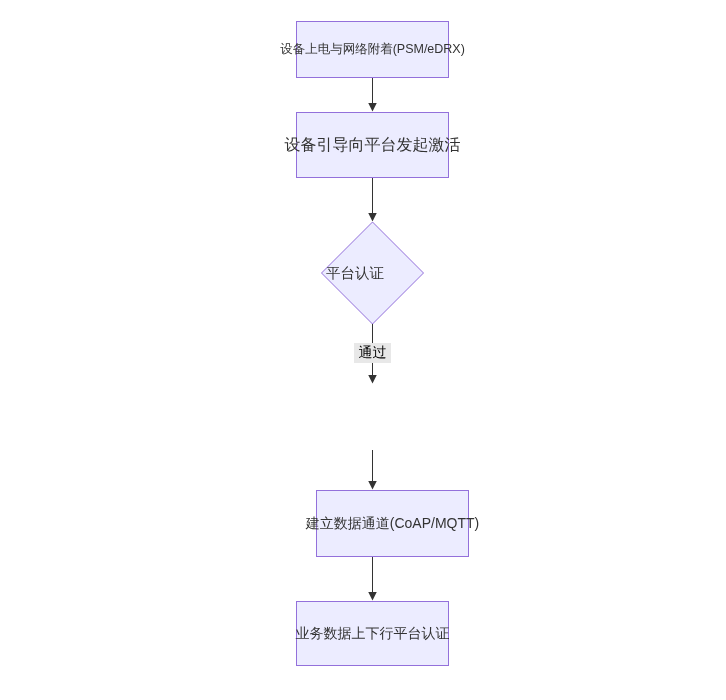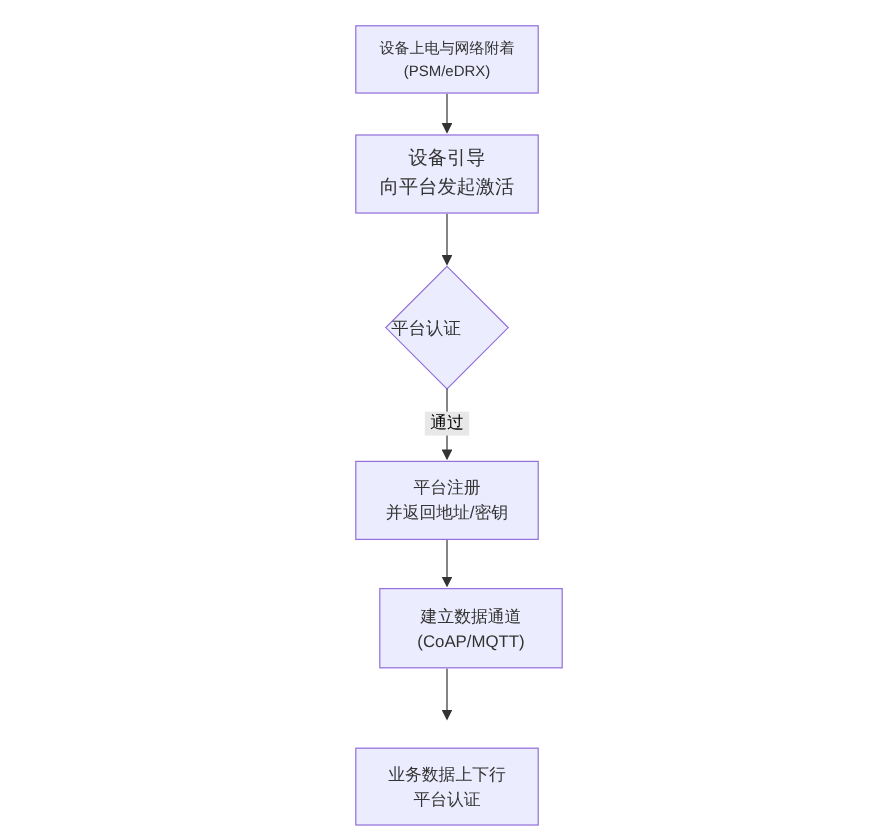--- a/index.html
+++ b/index.html
@@ -15,33 +15,33 @@
     position: absolute;
     left: 0; top: 0;
     width: 726px; height: 700px;
   }
   .node {
     position: absolute;
     box-sizing: border-box;
     background: #ECECFF;
     border: 1px solid #9370DB;
     display: flex;
-    flex-direction: column;
+    flex-direction: row;
     align-items: center;
     justify-content: center;
     text-align: center;
     color: #333333;
     line-height: 1.5;
   }
   .node .node-line { display: block; white-space: nowrap; }
   #node-attach   { left: 296px; top: 21px;  width: 153px; height: 57px; font-size: 12.5px; }
   #node-bootstrap{ left: 296px; top: 112px; width: 153px; height: 66px; font-size: 16px; }
   #node-register { left: 296px; top: 384px; width: 153px; height: 66px; font-size: 14px; }
   #node-channel  { left: 296px; top: 490px; width: 153px; height: 67px; font-size: 14px; margin-left: 20px; }
-  #node-service  { left: 296px; top: 623px; width: 153px; height: 65px; font-size: 14px; }
+  #node-service  { left: 296px; top: 601px; width: 153px; height: 65px; font-size: 14px; }
   .diamond-label {
     position: absolute;
     left: 304px; top: 262px;
     width: 102px; height: 22px;
     display: flex;
     align-items: center;
     justify-content: center;
     font-size: 14.5px;
     color: #333333;
   }
@@ -89,24 +89,20 @@
 
   <div class="node" id="node-bootstrap">
     <span class="node-line">设备引导</span>
     <span class="node-line">向平台发起激活</span>
   </div>
 
   <div class="diamond-label">平台认证</div>
 
   <div class="edge-label">通过</div>
 
-  <div class="node" id="node-register">
-    <span class="node-line">平台注册</span>
-    <span class="node-line">并返回地址/密钥</span>
-  </div>
 
   <div class="node" id="node-channel">
     <span class="node-line">建立数据通道</span>
     <span class="node-line">(CoAP/MQTT)</span>
   </div>
 
   <div class="node" id="node-service">
     <span class="node-line">业务数据上下行</span>
     <span class="node-line">平台认证</span>
   </div>

